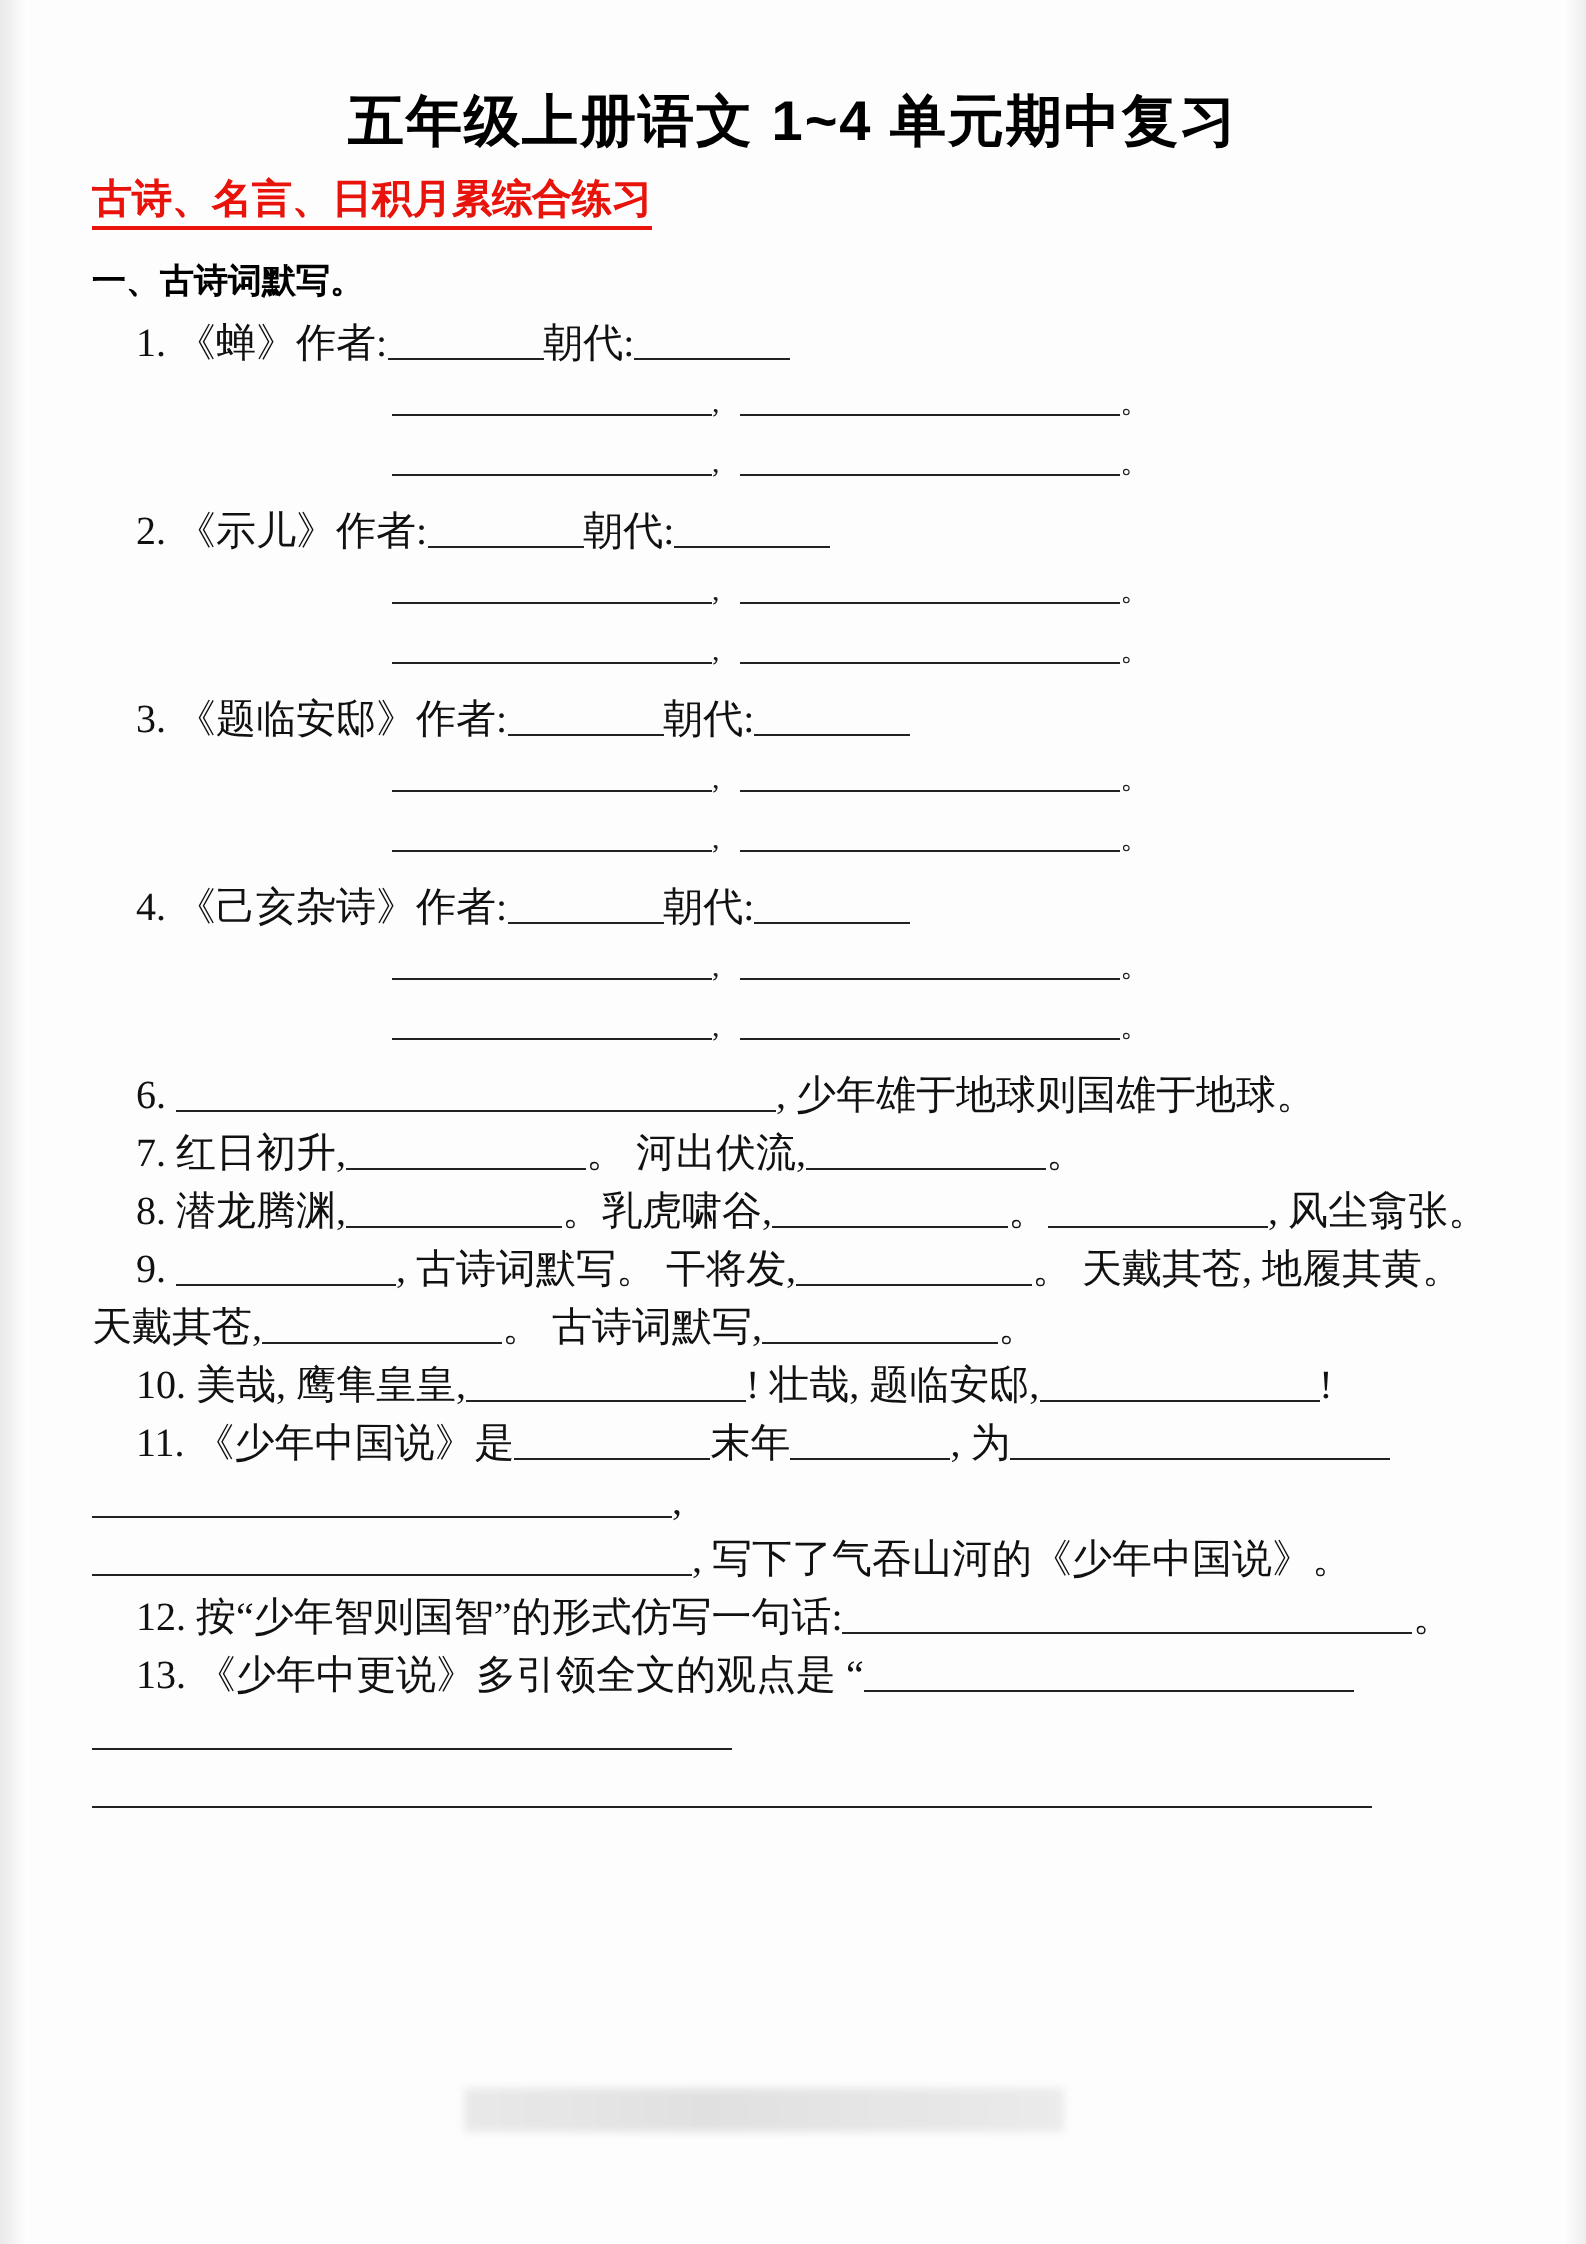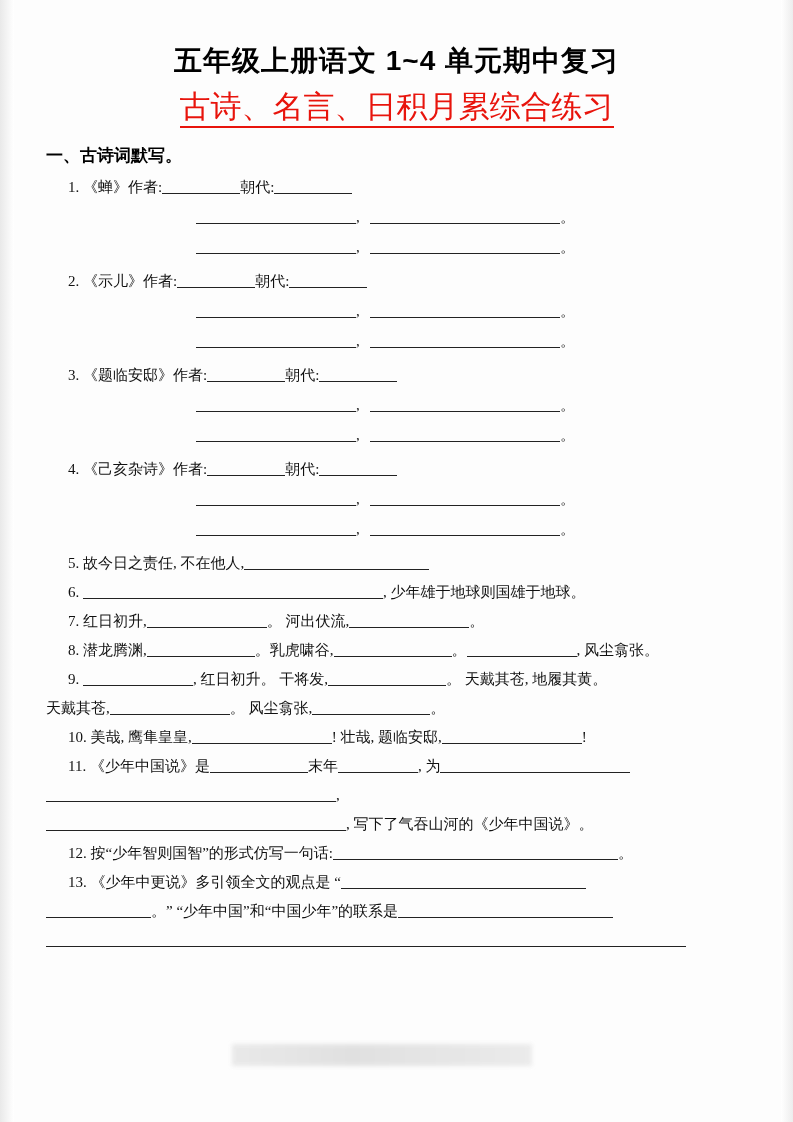--- a/index.html
+++ b/index.html
@@ -43,42 +43,42 @@
   .title-main {
     text-align: center;
     font-family: "Liberation Sans", "DejaVu Sans", sans-serif;
     font-weight: bold;
     font-size: 28px;
     letter-spacing: 1px;
     color: #000000;
     margin: 8px 0 2px 0;
   }
   .title-sub {
-    text-align: center;
+    text-align: left;
     font-family: "Liberation Sans", "DejaVu Sans", sans-serif;
-    font-weight: normal;
-    font-size: 31px;
+    font-weight: bold;
+    font-size: 20px;
     color: #e8140c;
     margin: 6px 0 0 0;
   }
   .title-sub span.u {
     border-bottom: 2px solid #e8140c;
     padding-bottom: 2px;
   }
 
   .section-title {
     font-family: "Liberation Sans", "DejaVu Sans", sans-serif;
     font-weight: bold;
     font-size: 17px;
     margin: 16px 0 6px 0;
     color: #000;
   }
 
   .line {
-    font-size: 15px;
+    font-size: 20px;
     line-height: 29px;
     color: #111;
     white-space: nowrap;
   }
 
   .indent1 { padding-left: 22px; }
 
   .blk {
     display: inline-block;
     border-bottom: 1px solid #222;
@@ -163,46 +163,42 @@
   </div>
   <div class="poem-row">
     <span class="seg" style="width:160px"></span><span class="punct">,</span><span class="seg" style="width:190px"></span><span class="punct">。</span>
   </div>
   <div class="poem-row">
     <span class="seg" style="width:160px"></span><span class="punct">,</span><span class="seg" style="width:190px"></span><span class="punct">。</span>
   </div>
 
   <div class="gap-sm"></div>
 
-  <div class="line indent1">
-    <span>5.</span>
-    <span>故今日之责任, 不在他人,</span><span class="blk" style="width:185px"></span>
-  </div>
 
   <div class="line indent1">
     <span>6.</span>
     <span class="blk" style="width:300px"></span><span>, 少年雄于地球则国雄于地球。</span>
   </div>
 
   <div class="line indent1">
     <span>7.</span>
     <span>红日初升,</span><span class="blk" style="width:120px"></span><span>。 河出伏流,</span><span class="blk" style="width:120px"></span><span>。</span>
   </div>
 
   <div class="line indent1">
     <span>8.</span>
     <span>潜龙腾渊,</span><span class="blk" style="width:108px"></span><span>。乳虎啸谷,</span><span class="blk" style="width:118px"></span><span>。</span><span class="blk" style="width:110px"></span><span>, 风尘翕张。</span>
   </div>
 
   <div class="line indent1">
     <span>9.</span>
-    <span class="blk" style="width:110px"></span><span>, 红日初升。 干将发,</span><span class="blk" style="width:118px"></span><span>。 天戴其苍, 地履其黄。</span>
-  </div>
-  <div class="line">
-    <span>天戴其苍,</span><span class="blk" style="width:120px"></span><span>。 风尘翕张,</span><span class="blk" style="width:118px"></span><span>。</span>
+    <span class="blk" style="width:110px"></span><span>, 古诗词默写。 干将发,</span><span class="blk" style="width:118px"></span><span>。 天戴其苍, 地履其黄。</span>
+  </div>
+  <div class="line">
+    <span>天戴其苍,</span><span class="blk" style="width:120px"></span><span>。 古诗词默写,</span><span class="blk" style="width:118px"></span><span>。</span>
   </div>
 
   <div class="line indent1">
     <span>10.</span>
     <span>美哉, 鹰隼皇皇,</span><span class="blk" style="width:140px"></span><span>! 壮哉, 题临安邸,</span><span class="blk" style="width:140px"></span><span>!</span>
   </div>
 
   <div class="line indent1">
     <span>11.</span>
     <span>《少年中国说》是</span><span class="blk" style="width:98px"></span><span>末年</span><span class="blk" style="width:80px"></span><span>, 为</span><span class="blk" style="width:190px"></span>
@@ -217,20 +213,20 @@
   <div class="line indent1">
     <span>12.</span>
     <span>按“少年智则国智”的形式仿写一句话:</span><span class="blk" style="width:285px"></span><span>。</span>
   </div>
 
   <div class="line indent1">
     <span>13.</span>
     <span>《少年中更说》多引领全文的观点是 “</span><span class="blk" style="width:245px"></span>
   </div>
   <div class="line">
-    <span class="blk" style="width:105px"></span><span>。” “少年中国”和“中国少年”的联系是</span><span class="blk" style="width:215px"></span>
+    <span class="blk" style="width:105px"></span><span class="blk" style="width:215px"></span>
   </div>
   <div class="line">
     <span class="blk" style="width:640px"></span>
   </div>
 
   <div class="watermark"></div>
 </div>
 
 </body></html>

